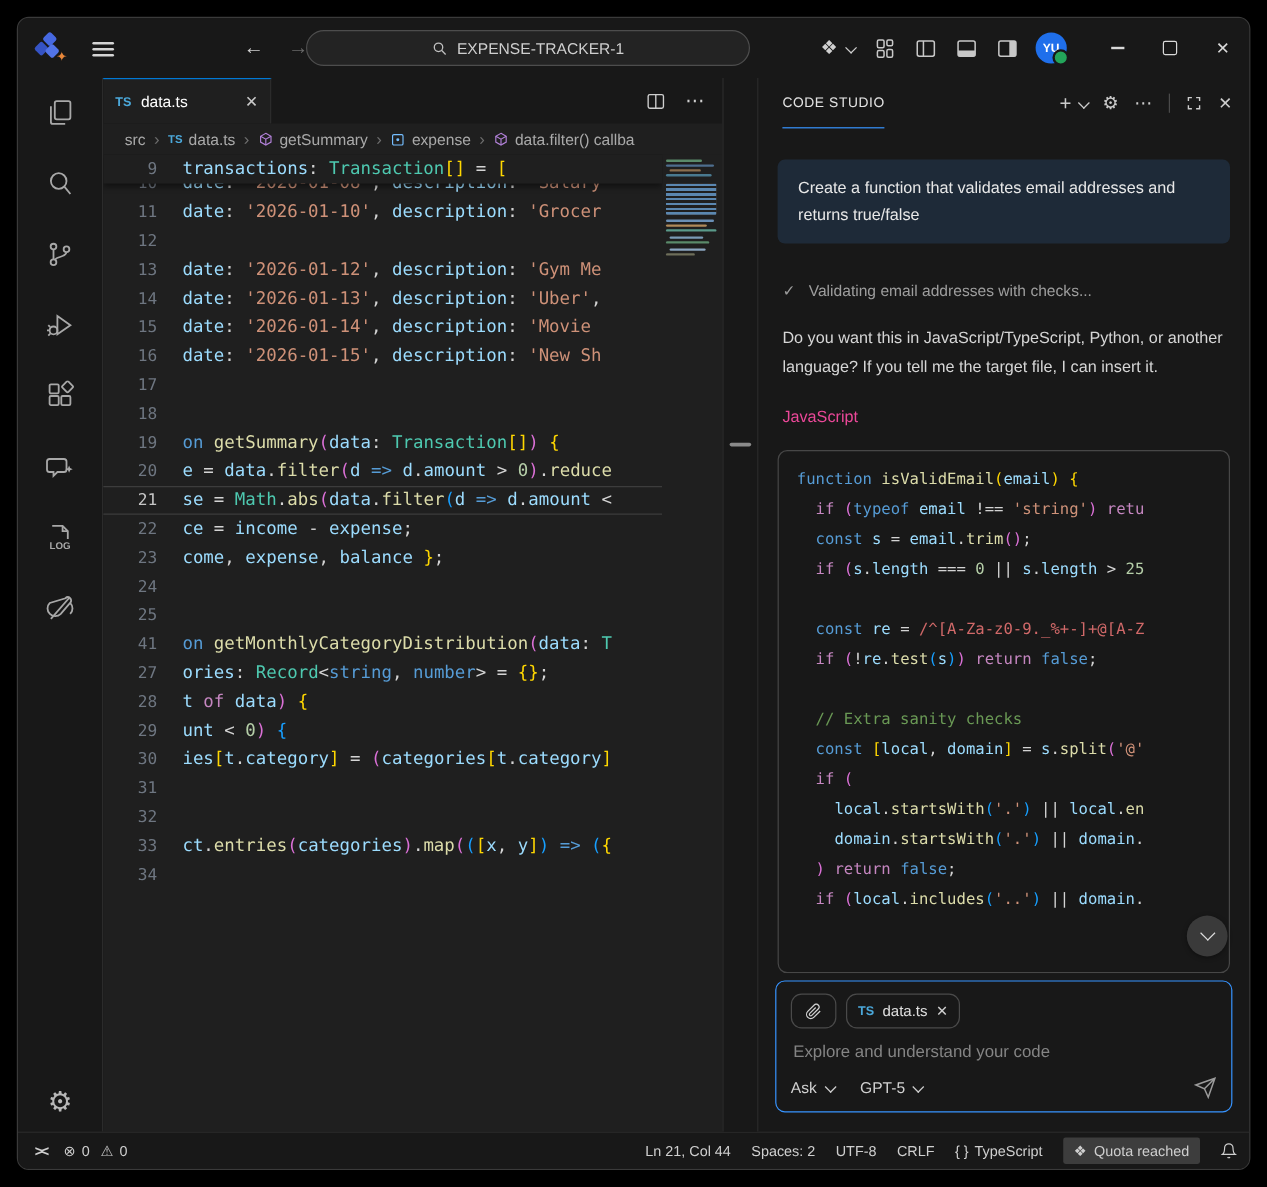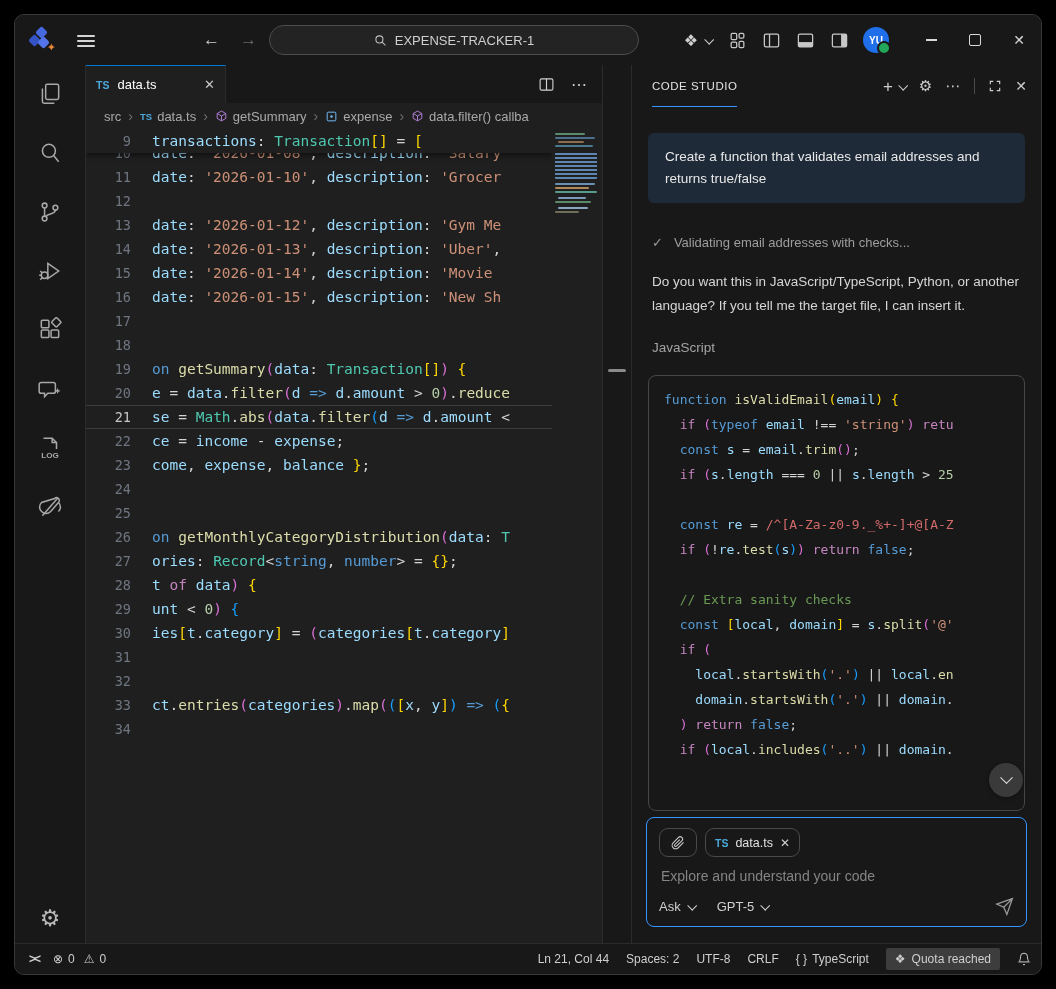--- a/index.html
+++ b/index.html
@@ -11,21 +11,21 @@
   .logo{position:absolute;left:14px;top:12px;width:26px;height:26px;}
   .logo i{position:absolute;width:9px;height:9px;transform:rotate(45deg);border-radius:2px;}
   .logo .d1{left:8px;top:1px;background:#4668e0;}
   .logo .d2{left:1px;top:9px;background:#3553c4;}
   .logo .d3{left:10px;top:11px;background:#5274e8;}
   .logo .sp{position:absolute;right:-1px;bottom:-1px;color:#e8873a;font-size:11px;}
   .burger{position:absolute;left:62px;top:17px;width:18px;cursor:pointer;}
   .burger i{display:block;height:2px;background:#d4d4d4;margin:3px 0;border-radius:1px;}
   .navarrows{position:absolute;left:188px;top:0;height:50px;display:flex;align-items:center;gap:20px;font-size:17px;}
   .arrow-back{color:#cfcfcf;} .arrow-fwd{color:#686868;}
-  .searchbox{position:absolute;left:254px;top:10px;width:368px;height:28px;background:#232323;border:1px solid #4d4d4d;
+  .searchbox{position:absolute;left:240px;top:10px;width:368px;height:28px;background:#232323;border:1px solid #4d4d4d;
     border-radius:15px;display:flex;align-items:center;justify-content:center;gap:8px;color:#cfcfcf;font-size:13px;cursor:pointer;}
   .tb-right{position:absolute;right:0;top:0;height:50px;display:flex;align-items:center;}
   .tb-ico{color:#c8c8c8;display:flex;align-items:center;}
   .chev{display:inline-block;width:6px;height:6px;border-right:1.5px solid currentColor;border-bottom:1.5px solid currentColor;
     transform:rotate(45deg) translateY(-1px);}
   .assist{display:flex;align-items:center;gap:7px;margin-right:16px;color:#d0d0d0;}
   .layouts{display:flex;align-items:center;gap:15px;margin-right:14px;}
   .avatar{position:relative;width:26px;height:26px;border-radius:50%;background:#1f6feb;color:#fff;font-size:10px;font-weight:bold;
     display:flex;align-items:center;justify-content:center;margin-right:20px;}
   .avatar b{position:absolute;right:-2px;bottom:-2px;width:10px;height:10px;border-radius:50%;background:#23a55a;border:2px solid #181818;}
@@ -78,21 +78,21 @@
   .panel-title{display:flex;align-items:center;color:#e3e3e3;font-size:11.5px;letter-spacing:.5px;
     border-bottom:1px solid #3794ff;cursor:pointer;}
   .ph-icons{margin-left:auto;display:flex;align-items:center;gap:13px;color:#cccccc;}
   .ph-plus{font-size:17px;line-height:1;}
   .ph-sep{width:1px;height:16px;background:#4a4a4a;}
   .chat{flex:1;display:flex;flex-direction:column;min-height:0;position:relative;overflow:hidden;}
   .bubble{margin:26px 16px 0;background:#1e2a38;border-radius:6px;padding:13px 17px;color:#e8e8e8;
     font-size:13.5px;line-height:22px;}
   .status-row{margin:32px 20px 0;display:flex;align-items:center;gap:11px;color:#9d9d9d;font-size:13px;}
   .answer{margin:20px 20px 0;color:#d6d6d6;font-size:13.5px;line-height:24px;}
-  .lang{margin:22px 20px 0;color:#a3a3a3;font-size:13.5px;}
+  .lang{margin:22px 20px 0;color:#ec4899;font-size:13.5px;}
   .codeblock{margin:20px 16px 0;border:1px solid #474747;border-radius:8px;padding:11px 15px;
     font-family:"DejaVu Sans Mono",monospace;font-size:13px;line-height:25px;overflow:hidden;flex:1;min-height:0;}
   .codeblock .code-row{height:25px;line-height:25px;}
   .scrollbtn{position:absolute;right:18px;bottom:14px;width:34px;height:34px;border-radius:50%;background:#3a3a3a;
     display:flex;align-items:center;justify-content:center;color:#dedede;cursor:pointer;box-shadow:0 1px 4px rgba(0,0,0,.4);}
   .scrollbtn .chev{width:8px;height:8px;transform:rotate(45deg) translate(-2px,-2px);}
   
   .chat-input{flex:none;margin:6px 14px 16px;border:1px solid #3794ff;border-radius:8px;padding:10px 12px;
     display:flex;flex-direction:column;gap:9px;background:#181818;}
   .ci-row1{display:flex;align-items:center;gap:8px;}
@@ -357,21 +357,21 @@
             </div>
             <div class="code-row">
               <span class="ln">24</span>
               <span class="ct"></span>
             </div>
             <div class="code-row">
               <span class="ln">25</span>
               <span class="ct"></span>
             </div>
             <div class="code-row">
-              <span class="ln">26</span>
+              <span class="ln">41</span>
               <span class="ct"><span class="tk-k">on </span><span class="tk-f">getMonthlyCategoryDistribution</span><span class="tk-b2">(</span><span class="tk-v">data</span><span class="tk-p">: </span><span class="tk-t">T</span></span>
             </div>
             <div class="code-row">
               <span class="ln">27</span>
               <span class="ct"><span class="tk-v">ories</span><span class="tk-p">: </span><span class="tk-t">Record</span><span class="tk-p">&lt;</span><span class="tk-k">string</span><span class="tk-p">, </span><span class="tk-k">number</span><span class="tk-p">&gt; = </span><span class="tk-b1">{}</span><span class="tk-p">;</span></span>
             </div>
             <div class="code-row">
               <span class="ln">28</span>
               <span class="ct"><span class="tk-v">t</span><span class="tk-p"> </span><span class="tk-kc">of</span><span class="tk-p"> </span><span class="tk-v">data</span><span class="tk-b2">)</span><span class="tk-p"> </span><span class="tk-b1">{</span></span>
             </div>

